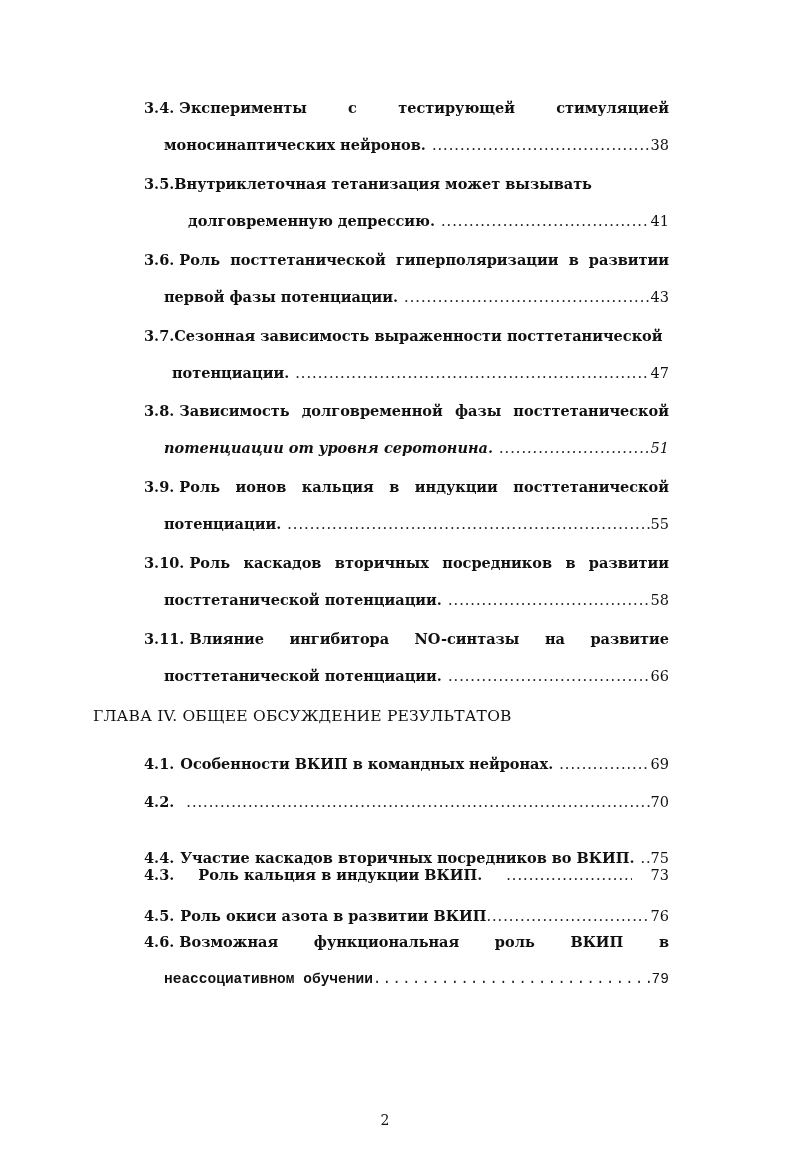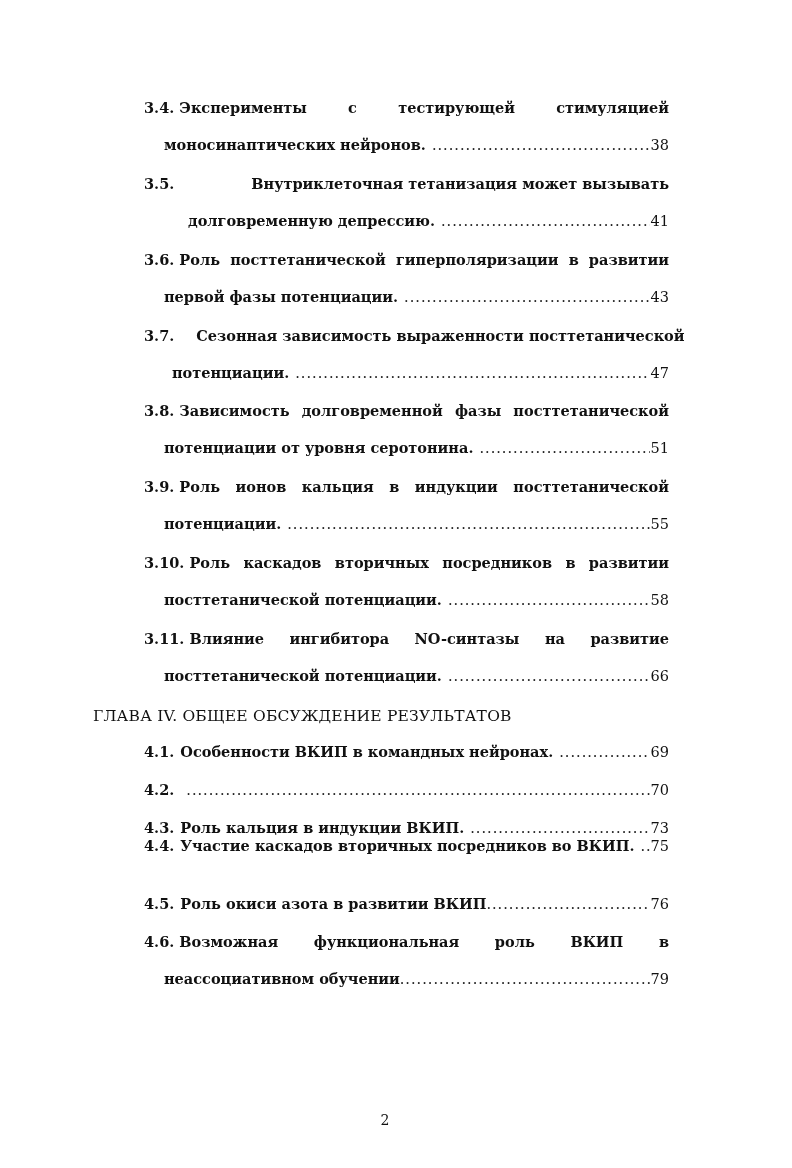--- a/index.html
+++ b/index.html
@@ -7,38 +7,38 @@
     width: 792px; height: 1168px; position: relative; overflow: hidden;
     font-family: "DejaVu Serif", "Liberation Serif", serif;
     color: #111111;
   }
   .page { position: absolute; left: 0; top: 0; width: 792px; height: 1069px; }
   .entry { position: absolute; left: 144px; width: 525px; font-weight: bold; font-size: 14.5px; }
   .line1 {
     height: 24px; line-height: 24px;
     display: flex; justify-content: space-between; white-space: nowrap;
   }
-  .line1.nojust { justify-content: space-between; gap: 22px; }
+  .line1.nojust { justify-content: flex-start; gap: 0; }
   .line1 .w { display: inline-block; }
   .line2 {
     position: absolute; left: 20px; right: 0; height: 24px; line-height: 24px;
     display: flex; align-items: baseline; white-space: nowrap;
   }
   .line2 .txt { flex: 0 0 auto; }
   .line2 .dots {
     flex: 1 1 auto; overflow: hidden; font-weight: normal; margin: 0 1px 0 6px;
     letter-spacing: 1px; color: #222;
   }
   .line2 .dots::before {
     content: "..........................................................................................................................................................................................";
   }
   .line2 .pg { flex: 0 0 auto; font-weight: normal; }
   .single {
     position: absolute; left: 144px; width: 525px; height: 24px; line-height: 24px;
-    display: flex; align-items: center; white-space: nowrap; font-weight: bold; font-size: 14.5px;
+    display: flex; align-items: center; white-space: nowrap; font-weight: bold; font-size: 14.5px; margin-top: 12px;
   }
   .single .num { margin-right: 6px; }
   .single .dots {
     flex: 1 1 auto; overflow: hidden; font-weight: normal; margin: 0 1px 0 6px;
     letter-spacing: 1px; color: #222;
   }
   .single .dots::before {
     content: "..........................................................................................................................................................................................";
   }
   .single .pg { font-weight: normal; }
@@ -109,21 +109,21 @@
     </div>
   </div>
 
   <div class="entry" style="top:399px;">
     <div class="line1">
       <span class="w"><span>3.8.</span>&nbsp;<span>Зависимость</span></span>
       <span class="w">долговременной</span>
       <span class="w">фазы</span>
       <span class="w">посттетанической</span>
     </div>
-    <div class="line2" style="top:37px;">
+    <div class="line2" style="top:37px;font-style:italic;">
       <span class="txt">потенциации от уровня серотонина.</span>
       <span class="dots"></span>
       <span class="pg">51</span>
     </div>
   </div>
 
   <div class="entry" style="top:475px;">
     <div class="line1">
       <span class="w"><span>3.9.</span>&nbsp;<span>Роль</span></span>
       <span class="w">ионов</span>
@@ -176,21 +176,21 @@
     <span class="num">4.1.</span>
     <span>Особенности ВКИП в командных нейронах.</span>
     <span class="dots"></span>
     <span class="pg">69</span>
   </div>
   <div class="single" style="top:778px;">
     <span class="num">4.2.</span>
     <span class="dots"></span>
     <span class="pg">70</span>
   </div>
-  <div class="single" style="top:816px;">
+  <div class="single" style="top:851px;gap:18px;">
     <span class="num">4.3.</span>
     <span>Роль кальция в индукции ВКИП.</span>
     <span class="dots"></span>
     <span class="pg">73</span>
   </div>
   <div class="single" style="top:834px;">
     <span class="num">4.4.</span>
     <span>Участие каскадов вторичных посредников во ВКИП.</span>
     <span class="dots"></span>
     <span class="pg">75</span>
@@ -203,21 +203,21 @@
   </div>
 
   <div class="entry" style="top:930px;">
     <div class="line1">
       <span class="w"><span>4.6.</span>&nbsp;<span>Возможная</span></span>
       <span class="w">функциональная</span>
       <span class="w">роль</span>
       <span class="w">ВКИП</span>
       <span class="w">в</span>
     </div>
-    <div class="line2" style="top:37px;">
+    <div class="line2" style="top:37px;font-family:Liberation Mono, monospace;">
       <span class="txt">неассоциативном обучении</span>
       <span class="dots" style="margin-left:0;"></span>
       <span class="pg">79</span>
     </div>
   </div>
 
   <div class="page-number">2</div>
 </div>
 
 </body></html>

